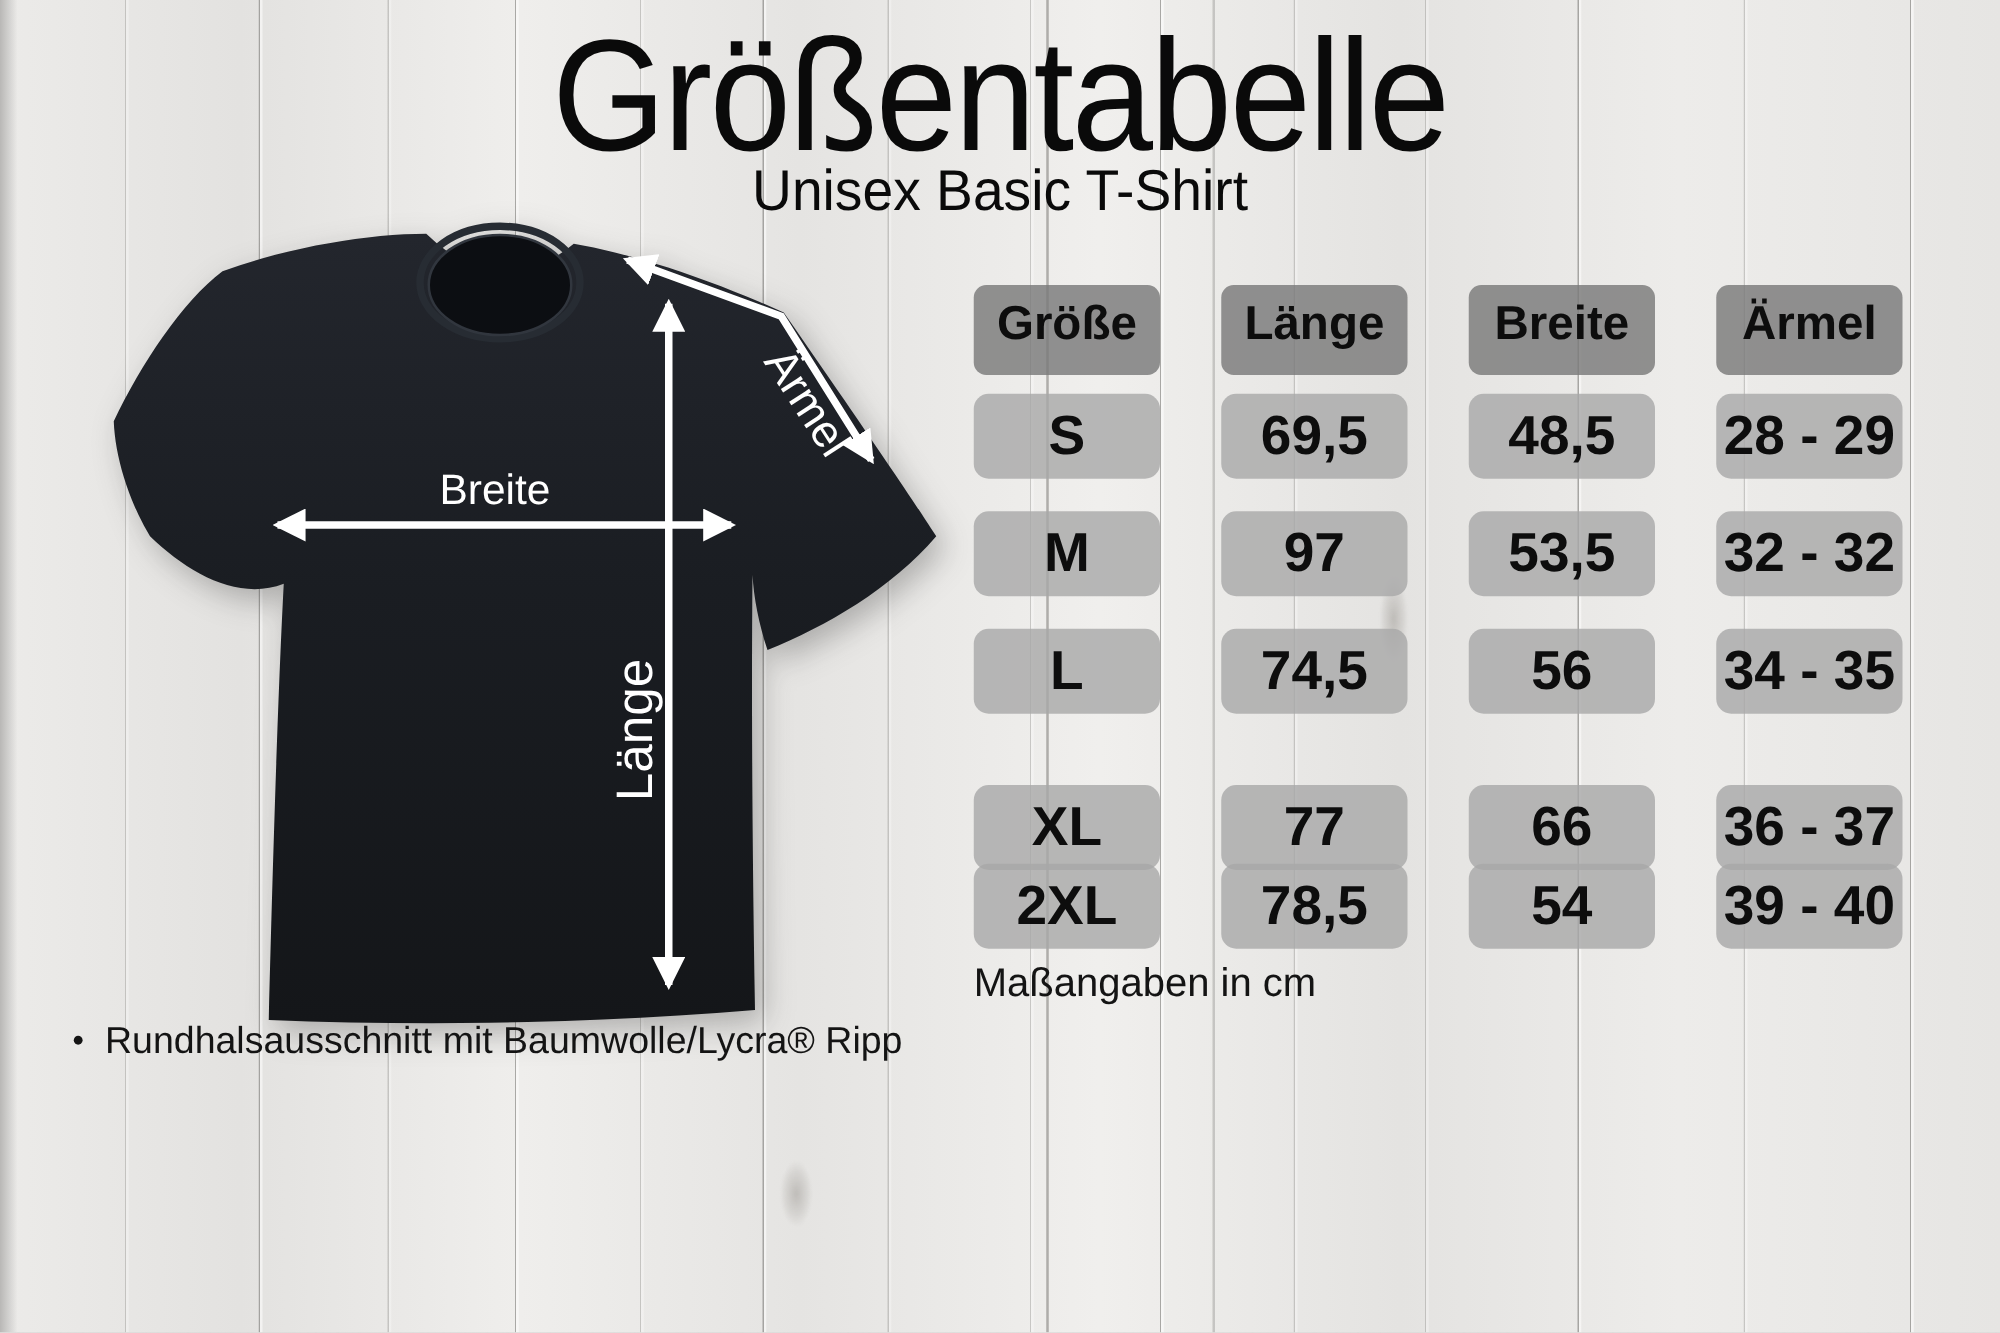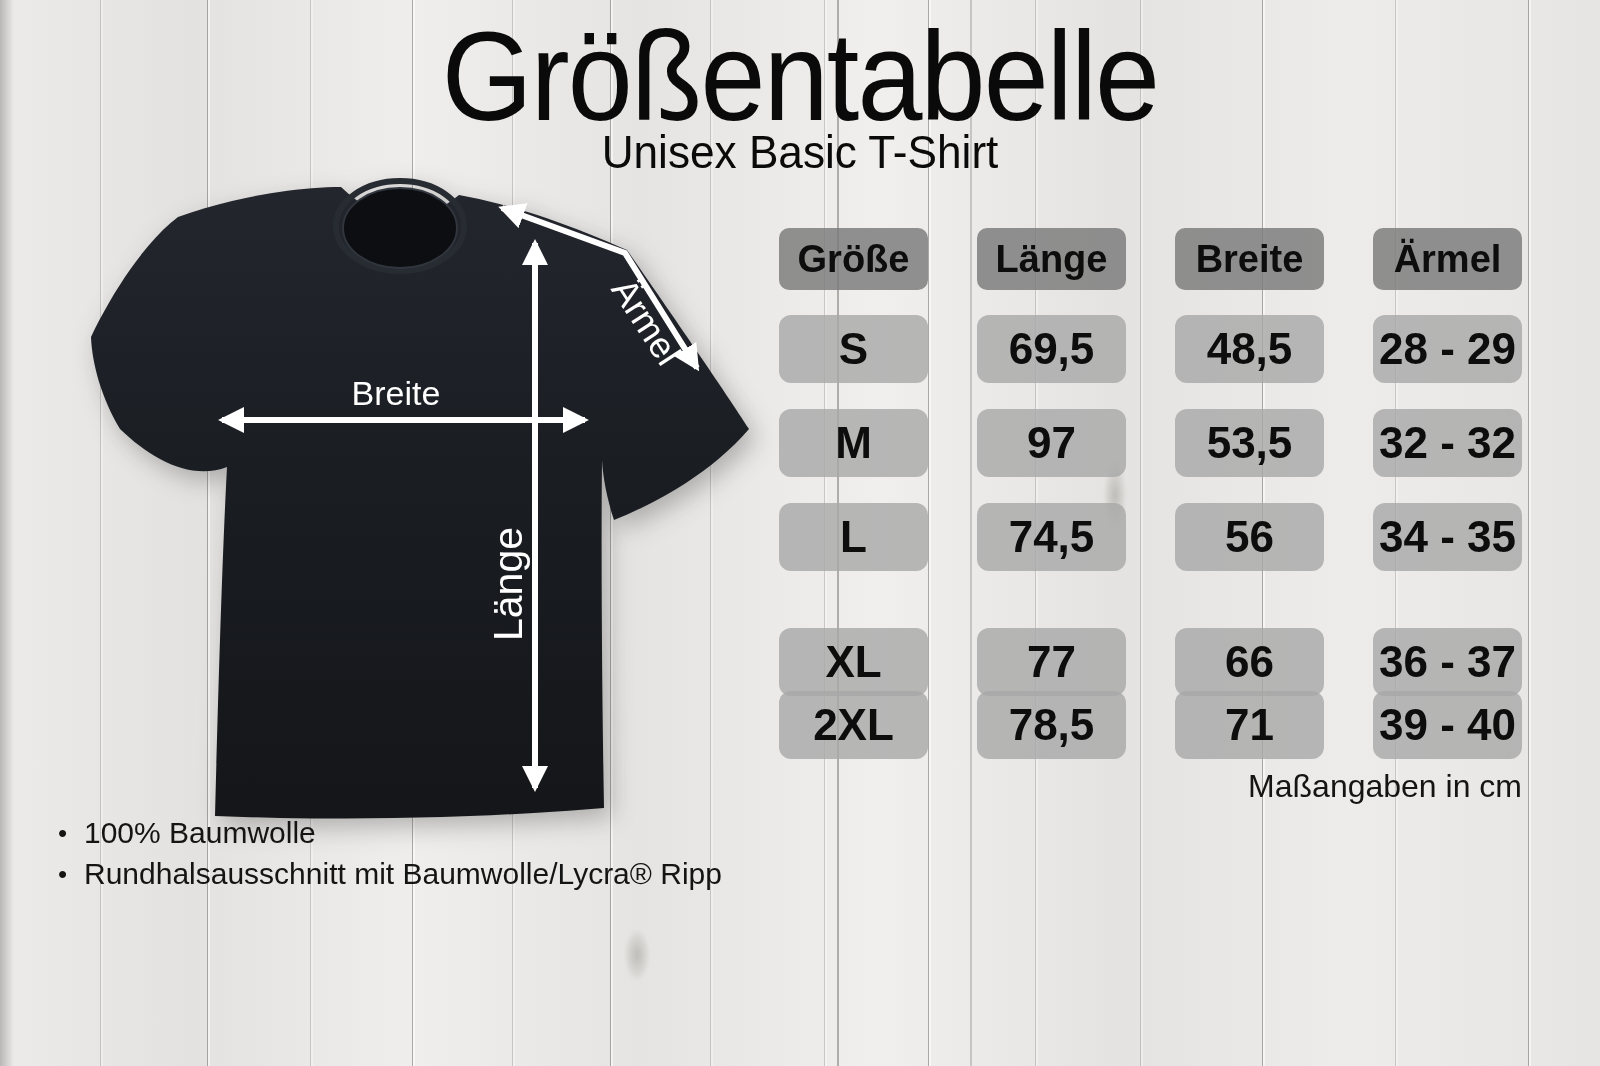--- a/index.html
+++ b/index.html
@@ -28,26 +28,26 @@
 
   .tee-svg{position:absolute;left:70px;top:150px;width:700px;height:700px;
     filter:drop-shadow(7px 9px 12px rgba(40,40,40,.30));}
   .measure-label{position:absolute;color:#fff;white-space:nowrap;transform:translate(-50%,-50%);}
   .lbl-breite{left:396px;top:393px;font-size:34px;}
   .lbl-laenge{left:508px;top:584px;font-size:41px;transform:translate(-50%,-50%) rotate(-90deg);}
   .lbl-aermel{left:646px;top:322px;font-size:36px;transform:translate(-50%,-50%) rotate(57deg);}
 
   .cell{position:absolute;width:149px;text-align:center;color:#0d0d0d;
     font-weight:bold;border-radius:12px;}
-  .cell.head{height:62px;line-height:62px;font-size:38px;background:rgba(122,122,122,.82);border-radius:10px;}
+  .cell.head{height:72px;line-height:62px;font-size:38px;background:rgba(122,122,122,.82);border-radius:10px;}
   .cell.data{height:68px;line-height:68px;font-size:44px;background:rgba(168,168,168,.80);}
   .col0{left:779px}.col1{left:977px}.col2{left:1175px}.col3{left:1373px}
   .rhead{top:228px}.row0{top:315px}.row1{top:409px}.row2{top:503px}.row3{top:628px}.row4{top:691px}
 
-  .units-note{position:absolute;left:779px;top:768px;width:743px;text-align:right;
+  .units-note{position:absolute;left:779px;top:768px;width:743px;text-align:left;
     font-size:32px;color:#141414;}
 
   .features{position:absolute;left:58px;top:813px;margin:0;padding:0;list-style:none;}
   .features li{font-size:30px;line-height:39.5px;color:#141414;white-space:nowrap;}
   .features .b{display:inline-block;width:26px;font-size:26px;vertical-align:1px;}
 </style>
 </head>
 <body>
 
 <div class="canvas">
@@ -131,23 +131,22 @@
       <div class="cell data row2 col0">L</div>
       <div class="cell data row2 col1">74,5</div>
       <div class="cell data row2 col2">56</div>
       <div class="cell data row2 col3">34 - 35</div>
       <div class="cell data row3 col0">XL</div>
       <div class="cell data row3 col1">77</div>
       <div class="cell data row3 col2">66</div>
       <div class="cell data row3 col3">36 - 37</div>
       <div class="cell data row4 col0">2XL</div>
       <div class="cell data row4 col1">78,5</div>
-      <div class="cell data row4 col2">71</div>
+      <div class="cell data row4 col2">54</div>
       <div class="cell data row4 col3">39 - 40</div>
     </div>
   <div class="units-note">Maßangaben in cm</div>
 
   <ul class="features" id="feature-list">
-      <li><span class="b">•</span><span>100% Baumwolle</span></li>
       <li><span class="b">•</span><span>Rundhalsausschnitt mit Baumwolle/Lycra® Ripp</span></li>
     </ul>
 
 </div>
 
 </body></html>

